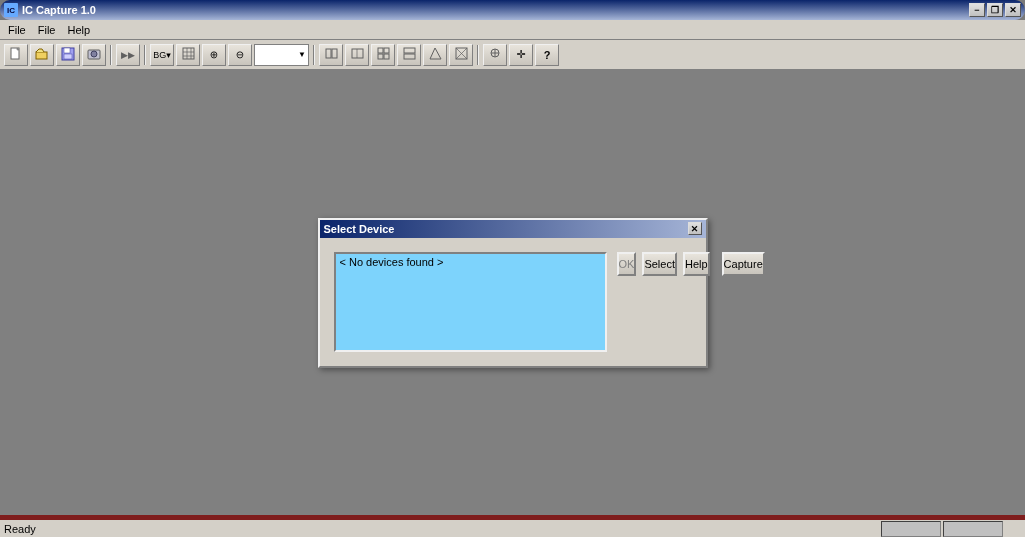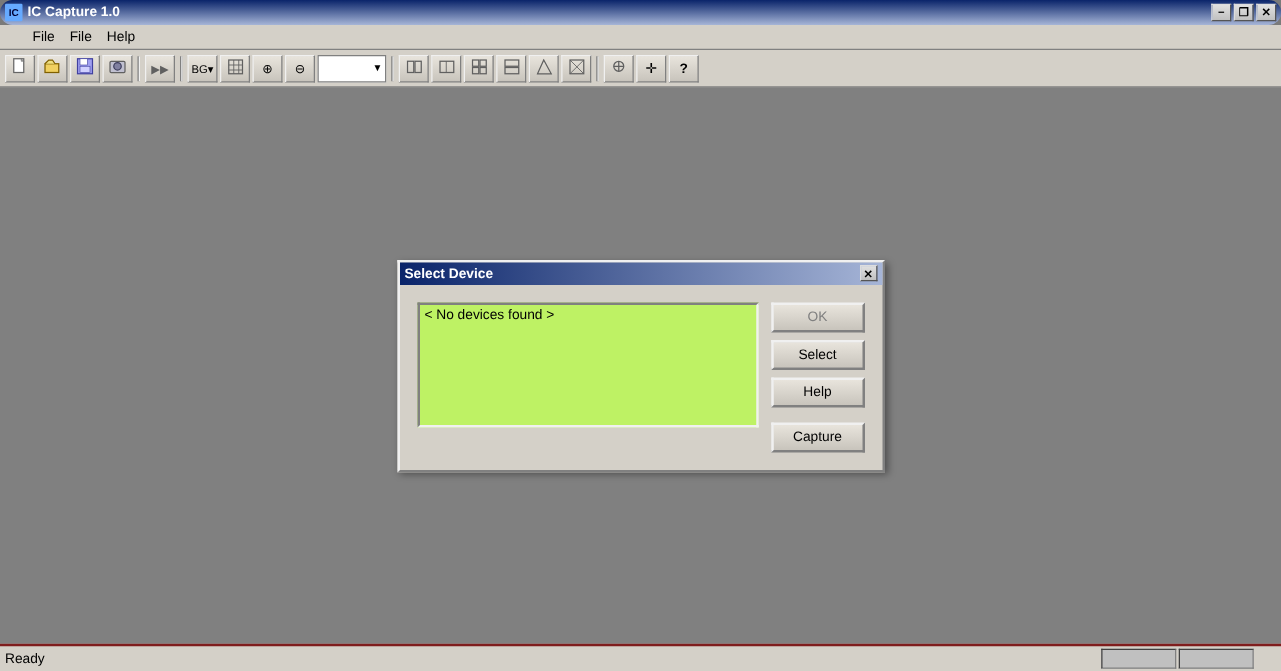--- a/index.html
+++ b/index.html
@@ -66,21 +66,21 @@
       cursor: pointer;
       color: #000;
     }
 
     
     .menu-bar {
       background: #d4d0c8;
       height: 20px;
       display: flex;
       align-items: center;
-      padding: 0 20px;
+      padding: 0 2px;
       border-bottom: 1px solid #808080;
     }
 
     .menu-item {
       padding: 2px 6px;
       font-size: 11px;
       cursor: pointer;
       color: #000;
     }
 
@@ -137,21 +137,21 @@
     }
 
     
     .status-bar {
       position: absolute;
       bottom: 0;
       left: 0;
       right: 0;
       height: 22px;
       background: #d4d0c8;
-      border-top: 2px solid #7f1d1d;
+      border-top: 5px solid #7f1d1d;
       display: flex;
       align-items: center;
       padding: 0 4px;
       font-size: 11px;
     }
 
     .status-text {
       flex: 1;
     }
 
@@ -232,31 +232,31 @@
 
     .dialog-label {
       font-size: 11px;
       margin-bottom: 6px;
       color: #000;
     }
 
     .device-listbox {
       width: 100%;
       height: 100px;
-      background: #bef264;
+      background: #7dd3fc;
       border: 2px solid;
       border-color: #808080 #f0f0f0 #f0f0f0 #808080;
       padding: 2px 4px;
       font-size: 11px;
       overflow-y: auto;
     }
 
     .dialog-right {
       display: flex;
-      flex-direction: column;
+      flex-direction: row;
       gap: 6px;
       width: 75px;
     }
 
     .dialog-btn {
       width: 100%;
       height: 24px;
       background: linear-gradient(to bottom, #e8e4dc, #c8c4bc);
       border: 2px solid;
       border-color: #f0f0f0 #808080 #808080 #f0f0f0;

